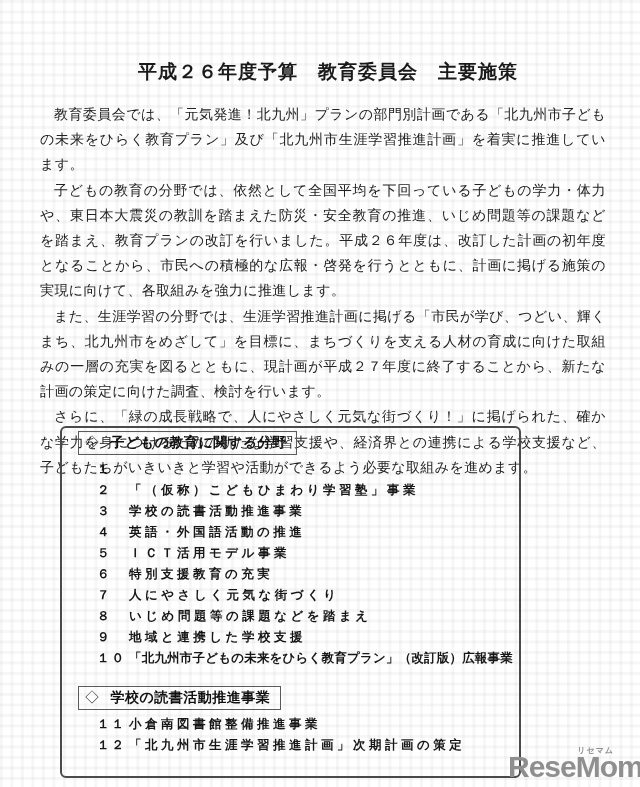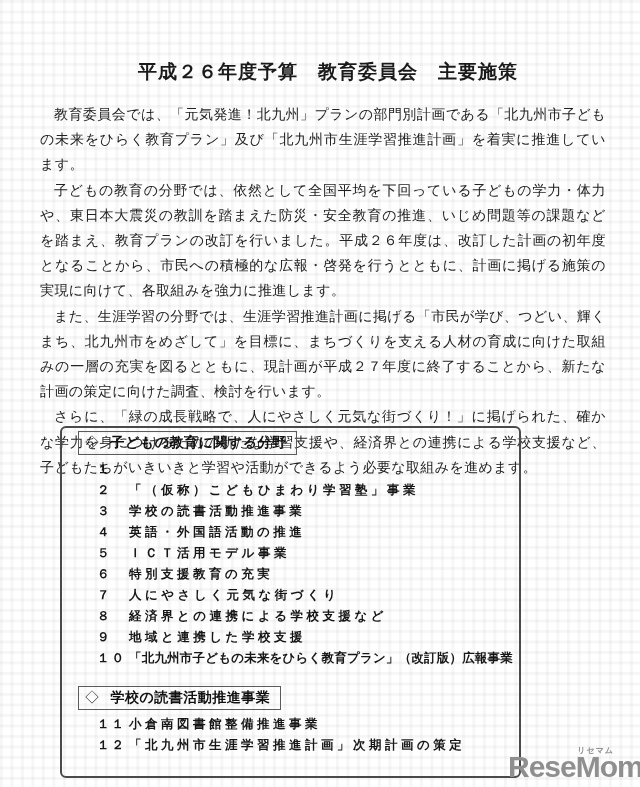--- a/index.html
+++ b/index.html
@@ -173,21 +173,21 @@
         <div class="item-row">
           <span class="item-no">６</span>
           <span class="item-label">特別支援教育の充実</span>
         </div>
         <div class="item-row">
           <span class="item-no">７</span>
           <span class="item-label">人にやさしく元気な街づくり</span>
         </div>
         <div class="item-row">
           <span class="item-no">８</span>
-          <span class="item-label">経済界との連携による学校支援など</span>
+          <span class="item-label">いじめ問題等の課題などを踏まえ</span>
         </div>
         <div class="item-row">
           <span class="item-no">９</span>
           <span class="item-label">地域と連携した学校支援</span>
         </div>
         <div class="item-row">
           <span class="item-no">１０</span>
           <span class="item-label tight">「北九州市子どもの未来をひらく教育プラン」（改訂版）広報事業</span>
         </div>
       </div>

